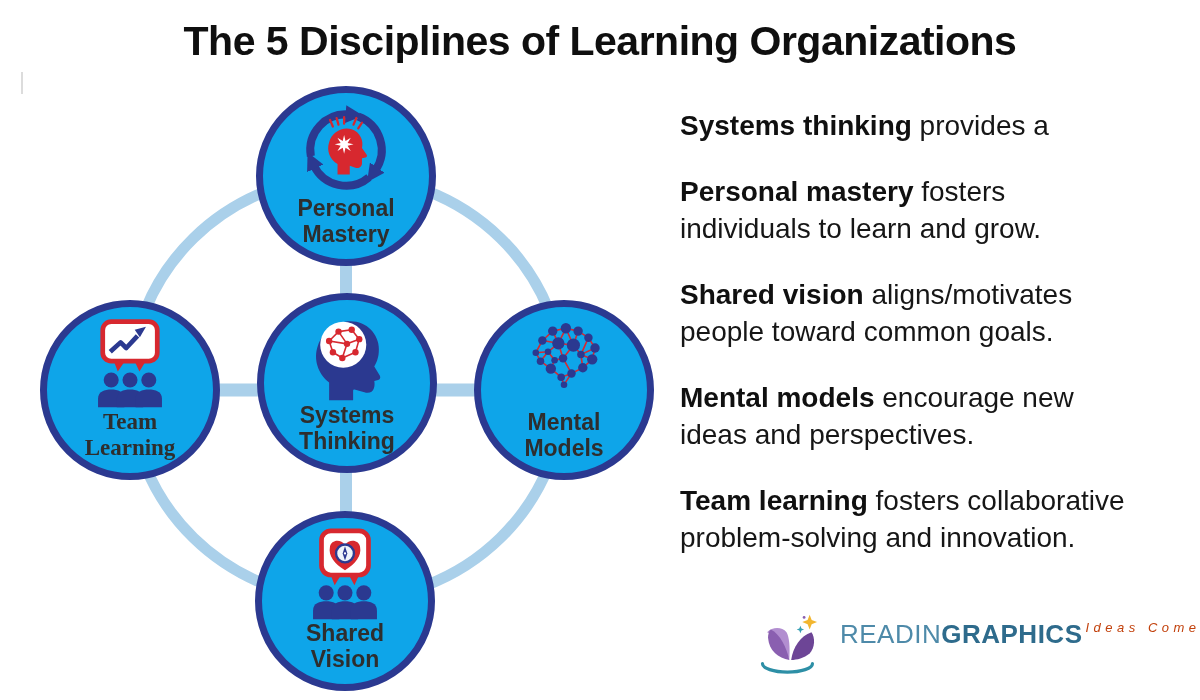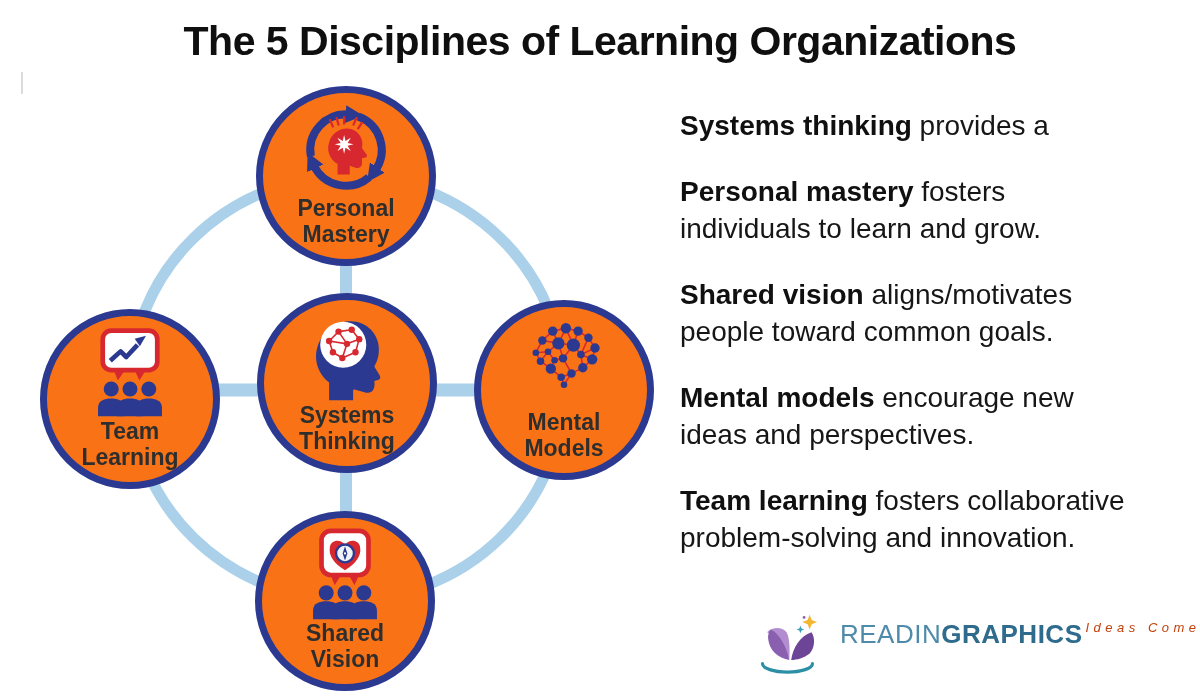--- a/index.html
+++ b/index.html
@@ -10,26 +10,26 @@
   }
   .artifact{position:absolute;left:21px;top:72px;width:2px;height:22px;background:#dcdcdc;}
   .title{
     position:absolute;left:0;right:0;top:18px;margin:0;text-align:center;
     font-size:41px;font-weight:700;letter-spacing:-0.5px;color:#0f0f0f;
   }
   .diagram{position:absolute;left:20px;top:80px;width:660px;height:620px;}
   .connectors{position:absolute;left:0;top:0;width:660px;height:620px;}
   .node{
     position:absolute;width:180px;height:180px;border:7px solid #2b3990;border-radius:50%;
-    background:#f97316;display:flex;flex-direction:column;align-items:center;
+    background:#0ea5e9;display:flex;flex-direction:column;align-items:center;
     padding-top:10px;
   }
   .node .icon{width:94px;height:94px;flex:0 0 auto;}
   .node-personal-mastery{left:236px;top:6px;}
-  .node-team-learning{left:20px;top:229px;}
+  .node-team-learning{left:20px;top:220px;font-family:Liberation Serif, serif;}
   .node-systems-thinking{left:237px;top:213px;}
   .node-mental-models{left:454px;top:220px;}
   .node-shared-vision{left:235px;top:431px;align-items:center;}
   .node-label{
     margin-top:-2px;text-align:center;font-size:23px;line-height:26px;
     font-weight:700;color:#2e2e2e;
   }
   .node-label span{display:block;}
   .descriptions{position:absolute;left:668px;top:107px;width:528px;}
   .descriptions p{margin:0 0 29px 12px;font-size:28px;line-height:37px;color:#161616;}

